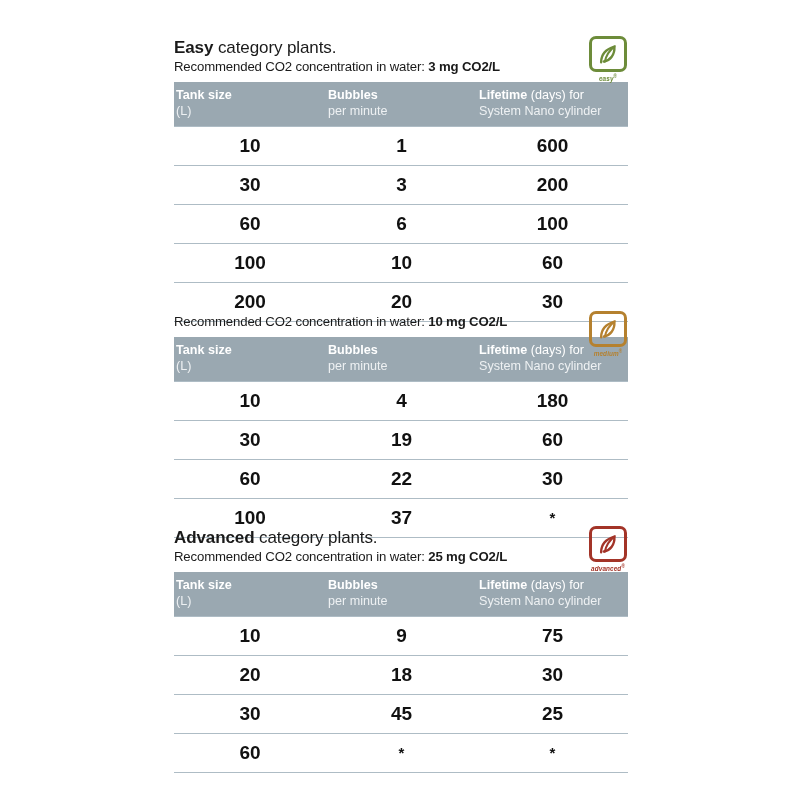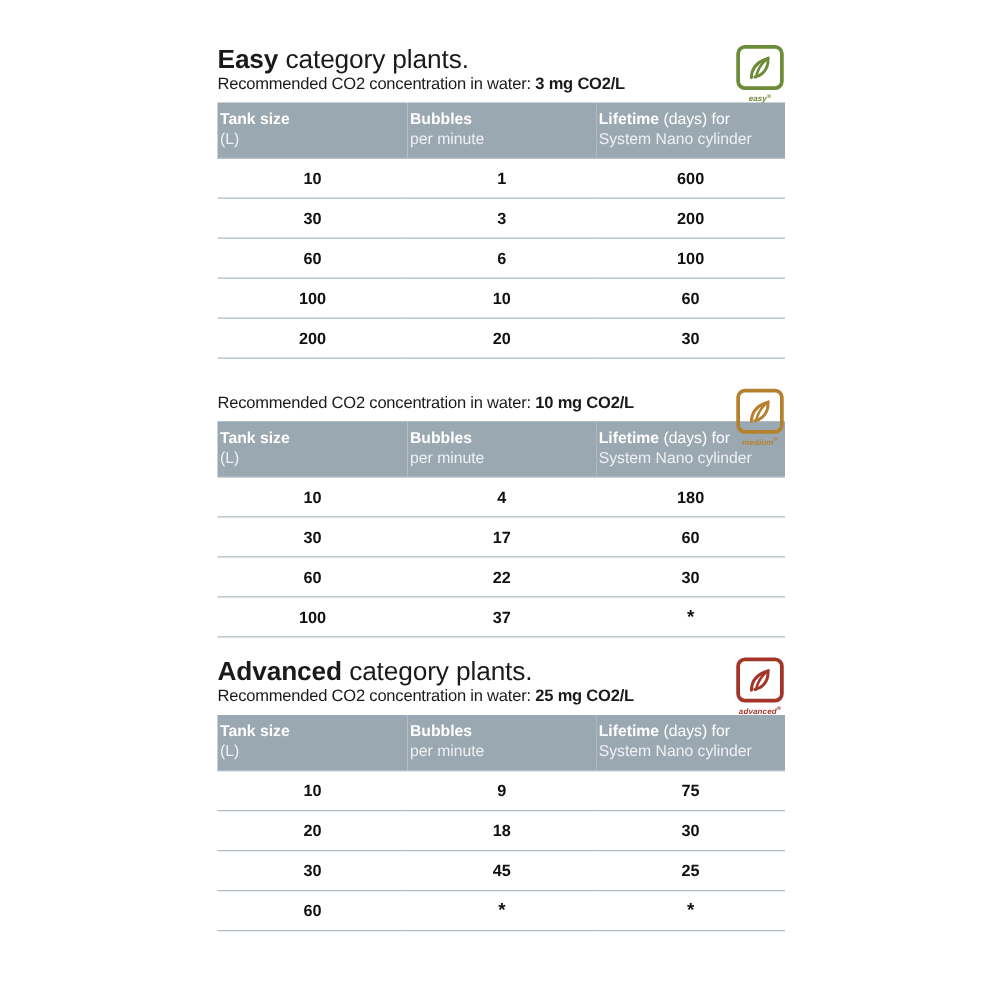--- a/index.html
+++ b/index.html
@@ -27,21 +27,21 @@
   }
   #section-easy { top: 38px; }
   #section-medium { top: 312px; }
   #section-advanced { top: 528px; }
 
   .section-head {
     position: relative;
     padding-right: 60px;
   }
   .title {
-    font-size: 21px;
+    font-size: 17px;
     line-height: 19px;
     font-weight: 400;
     color: #1a1a1a;
     white-space: nowrap;
     letter-spacing: -0.1px;
   }
   .title .cat {
     font-weight: 700;
   }
   .subtitle {
@@ -130,21 +130,21 @@
     font-weight: 400;
   }
   table.co2 thead th .l2 {
     display: block;
     font-weight: 400;
     color: #eef1f3;
   }
 
   table.co2 tbody td {
     text-align: center;
-    font-size: 13px;
+    font-size: 19px;
     font-weight: 700;
     color: #111111;
     padding: 8px 2px 8px 2px;
     border-bottom: 1.3px solid #aebcc5;
     background: #ffffff;
   }
   table.co2 tbody tr:first-child td {
     border-top: 1.3px solid #aebcc5;
   }
   table.co2 tbody td.star {
@@ -261,21 +261,21 @@
         </tr>
       </thead>
       <tbody>
         <tr>
           <td>10</td>
           <td>4</td>
           <td>180</td>
         </tr>
         <tr>
           <td>30</td>
-          <td>17</td>
+          <td>19</td>
           <td>60</td>
         </tr>
         <tr>
           <td>60</td>
           <td>22</td>
           <td>30</td>
         </tr>
         <tr>
           <td>100</td>
           <td>37</td>

